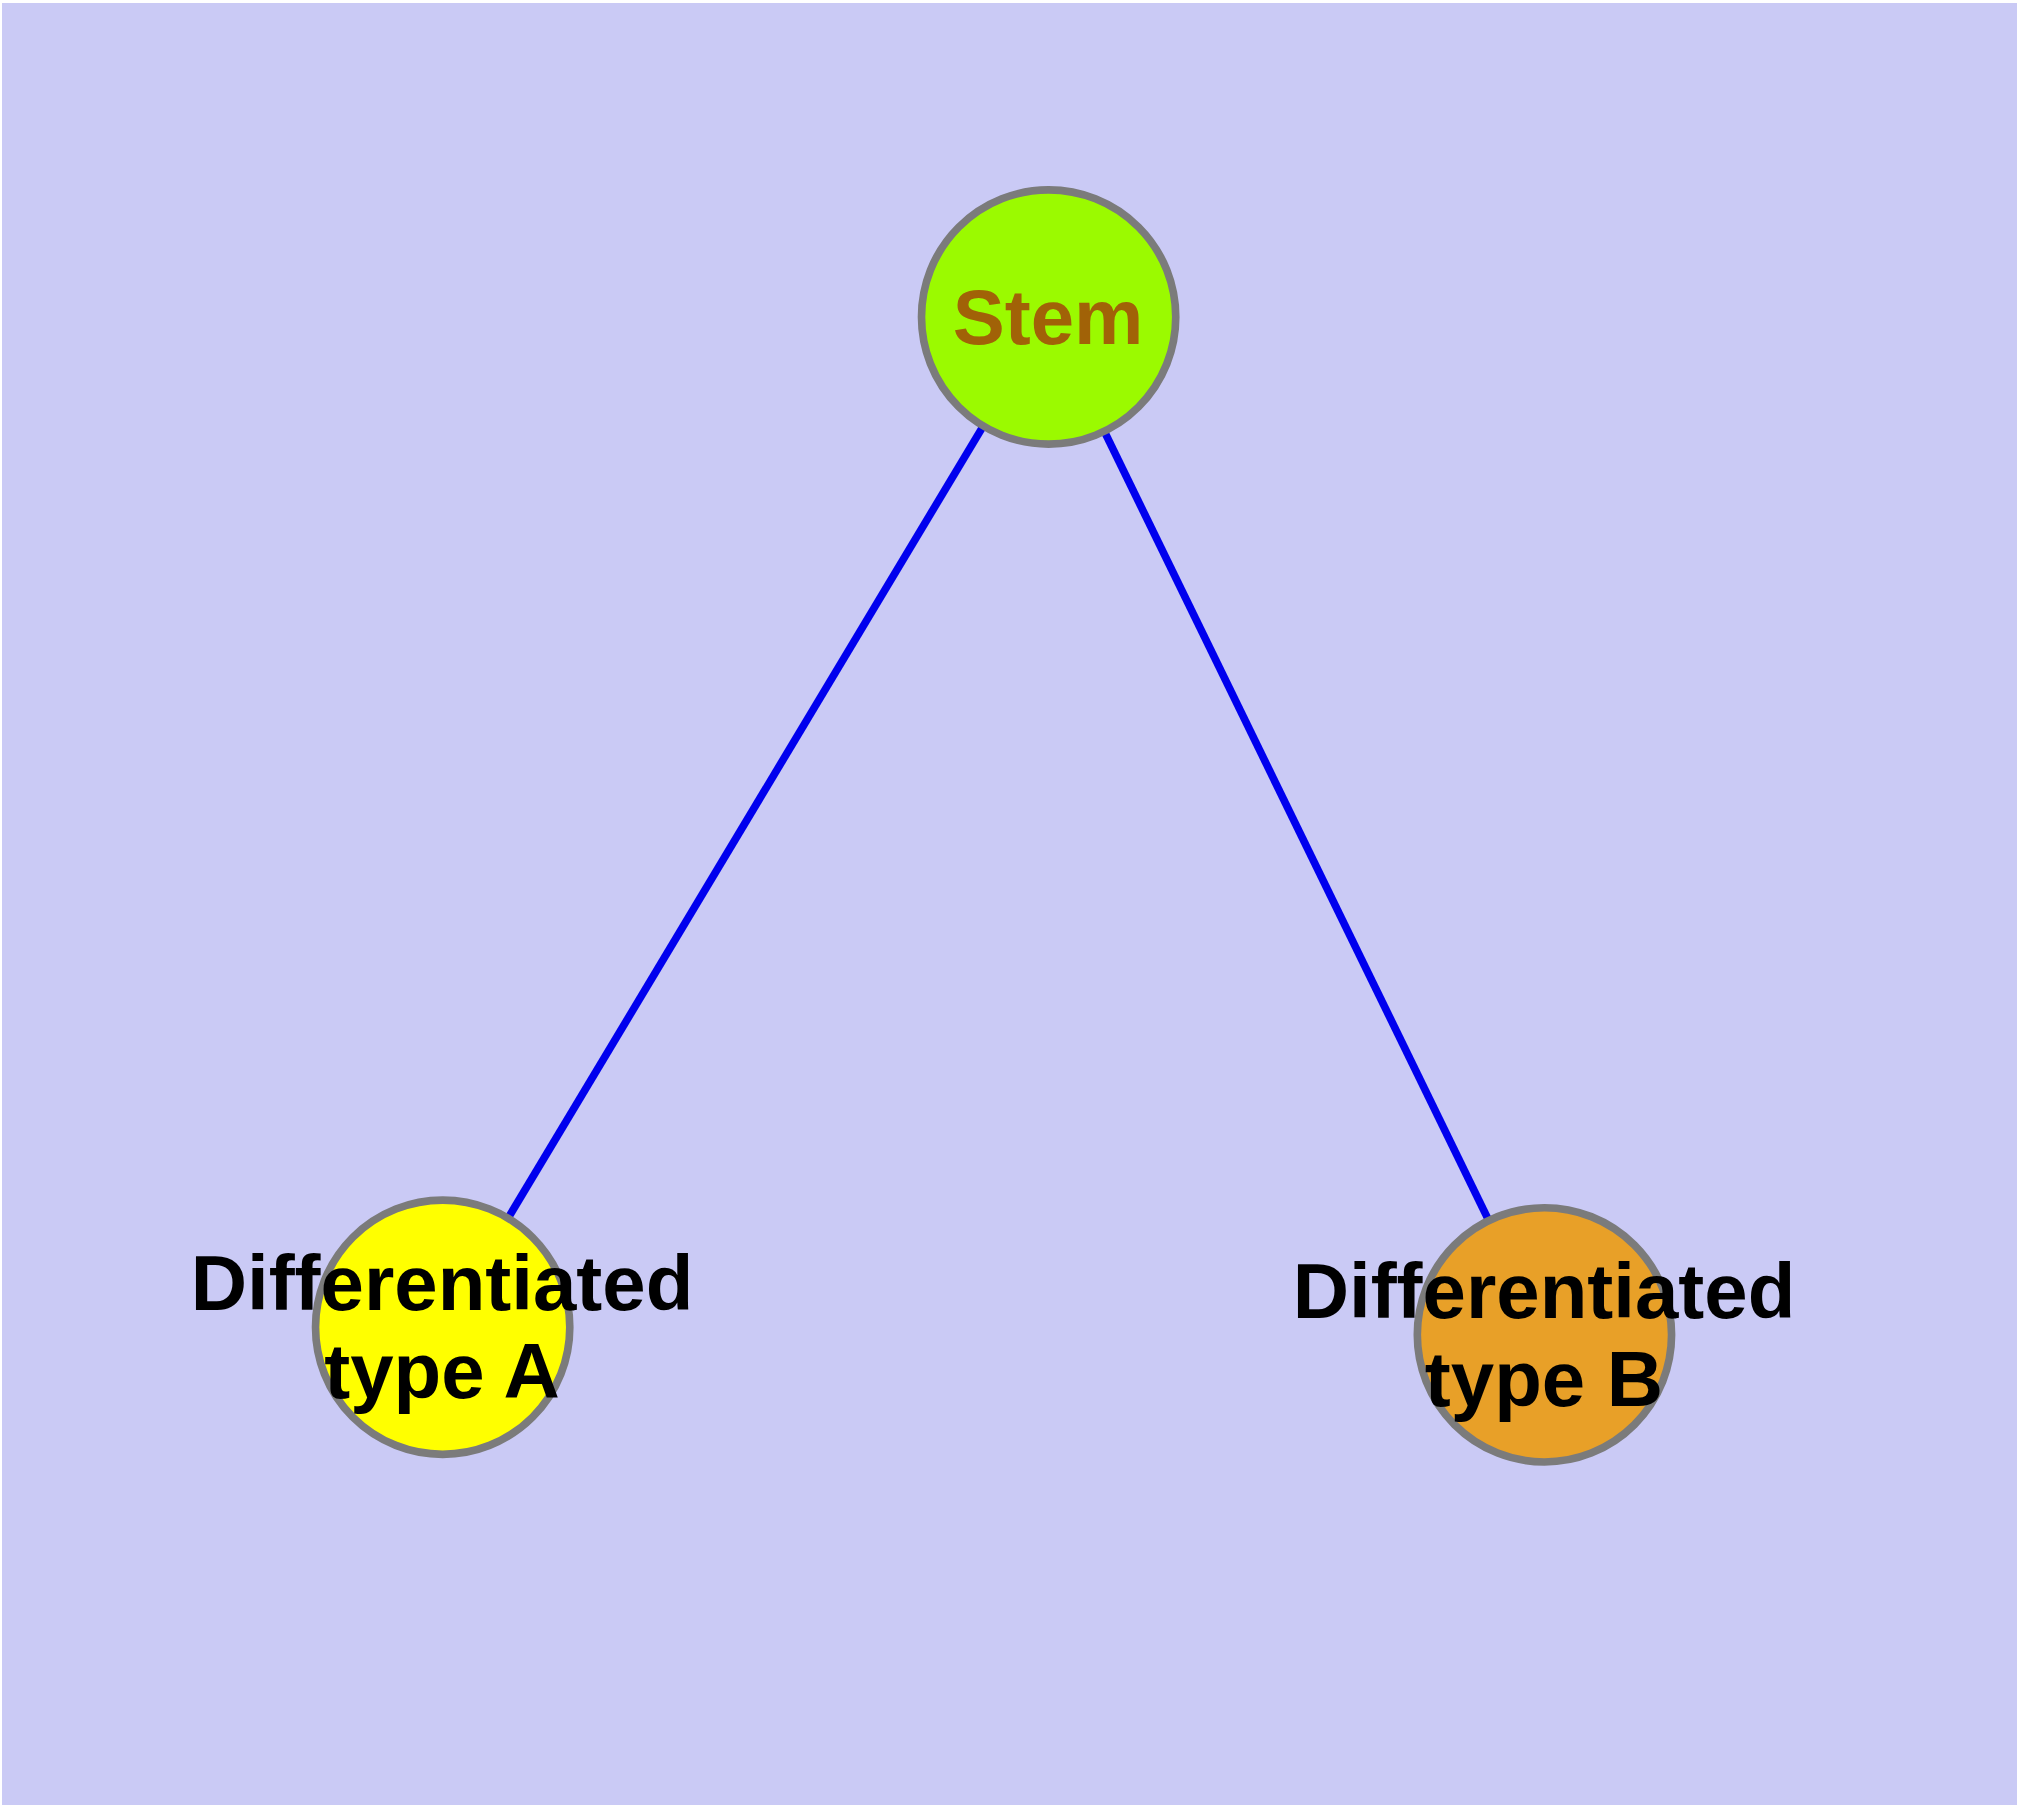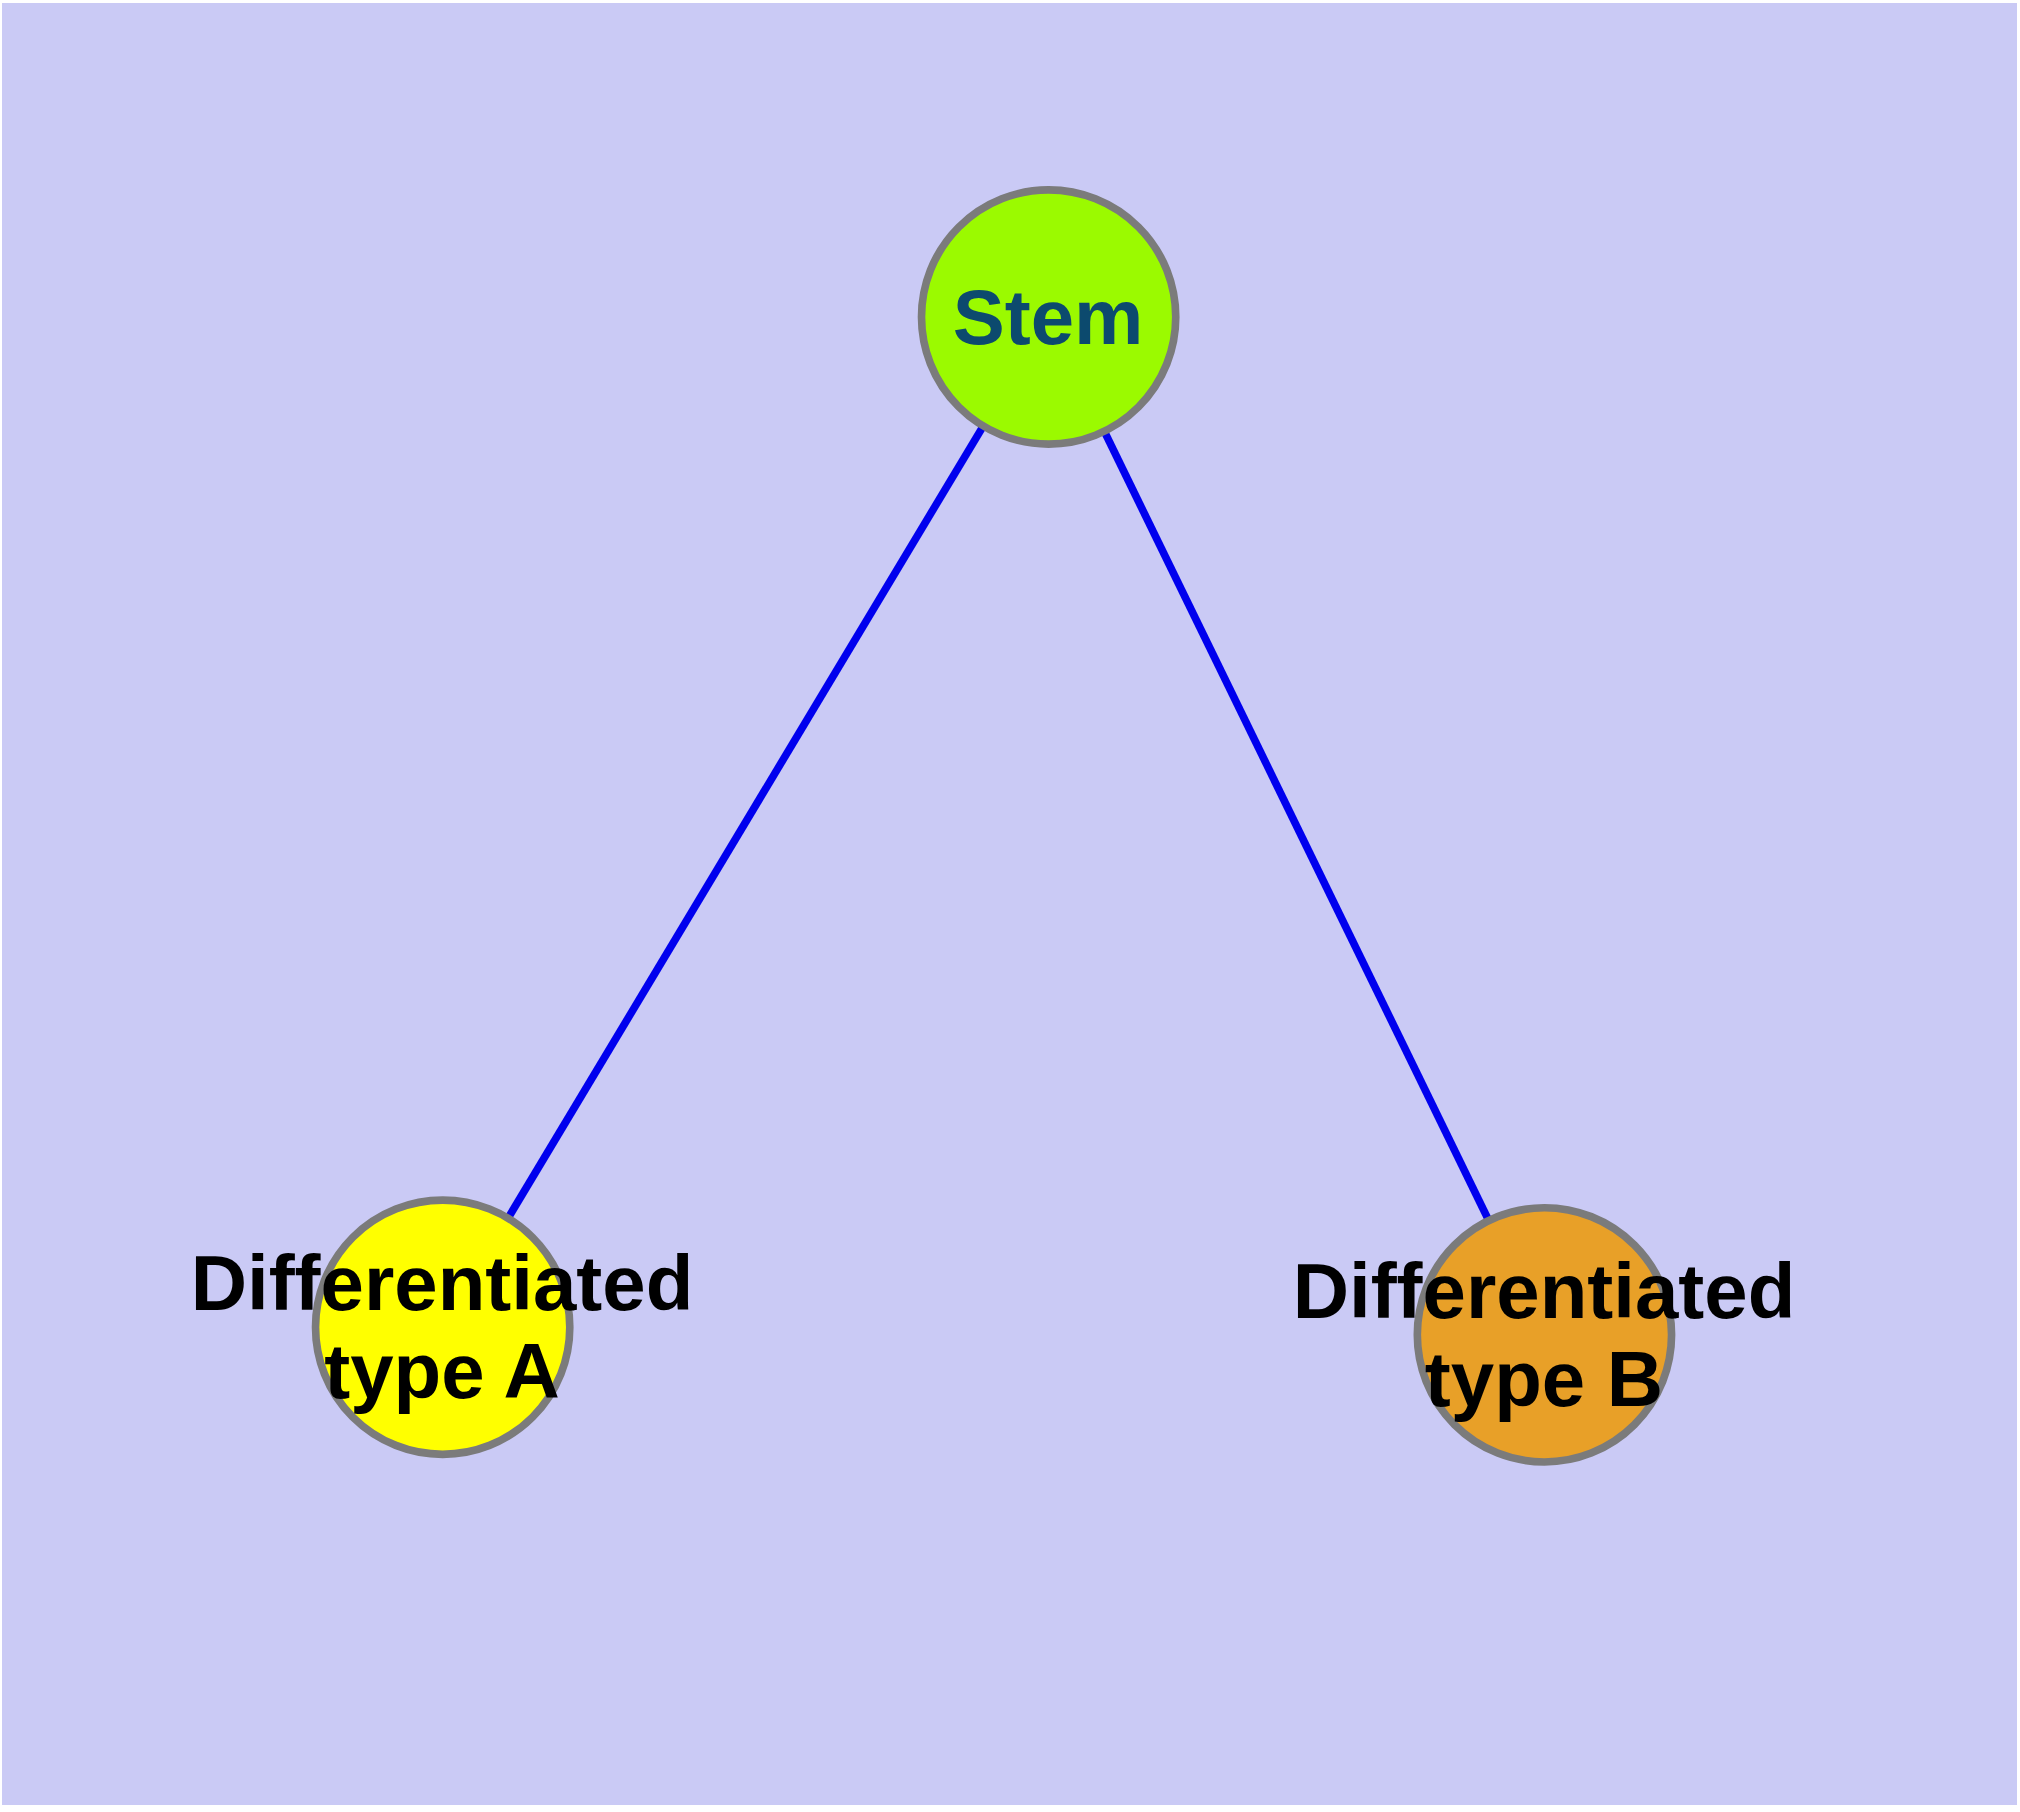--- a/index.html
+++ b/index.html
@@ -46,20 +46,20 @@
 <div class="page">
   <div class="canvas" id="diagram-canvas" style="background: rgb(202, 202, 245);"></div>
   <svg class="graph-svg" id="graph-svg" xmlns="http://www.w3.org/2000/svg" viewBox="0 0 2384 2138">
       <line x1="1237" y1="374" x2="522" y2="1566" stroke="#0000EE" stroke-width="9"></line>
       <line x1="1237" y1="374" x2="1822" y2="1575" stroke="#0000EE" stroke-width="9"></line>
       <circle cx="1237" cy="374" r="150" fill="#9BFA00" stroke="#7B7B7B" stroke-width="9"></circle>
       <circle cx="522" cy="1566" r="150" fill="#FFFF00" stroke="#7B7B7B" stroke-width="9"></circle>
       <circle cx="1822" cy="1575" r="150" fill="#E8A028" stroke="#7B7B7B" stroke-width="9"></circle>
     </svg>
   <div id="label-layer">
-      <div class="node-label" style="left: 1048px; top: 317px; color: #0c4a6e;">Stem</div>
+      <div class="node-label" style="left: 1048px; top: 317px; color: #a16207;">Stem</div>
       <div class="node-label" style="left: 442px; top: 1327px; color: rgb(0, 0, 0);">Differentiated
 type A</div>
       <div class="node-label" style="left: 1544px; top: 1335px; color: rgb(0, 0, 0);">Differentiated
 type B</div>
     </div>
 </div>
 
 
 </body></html>

